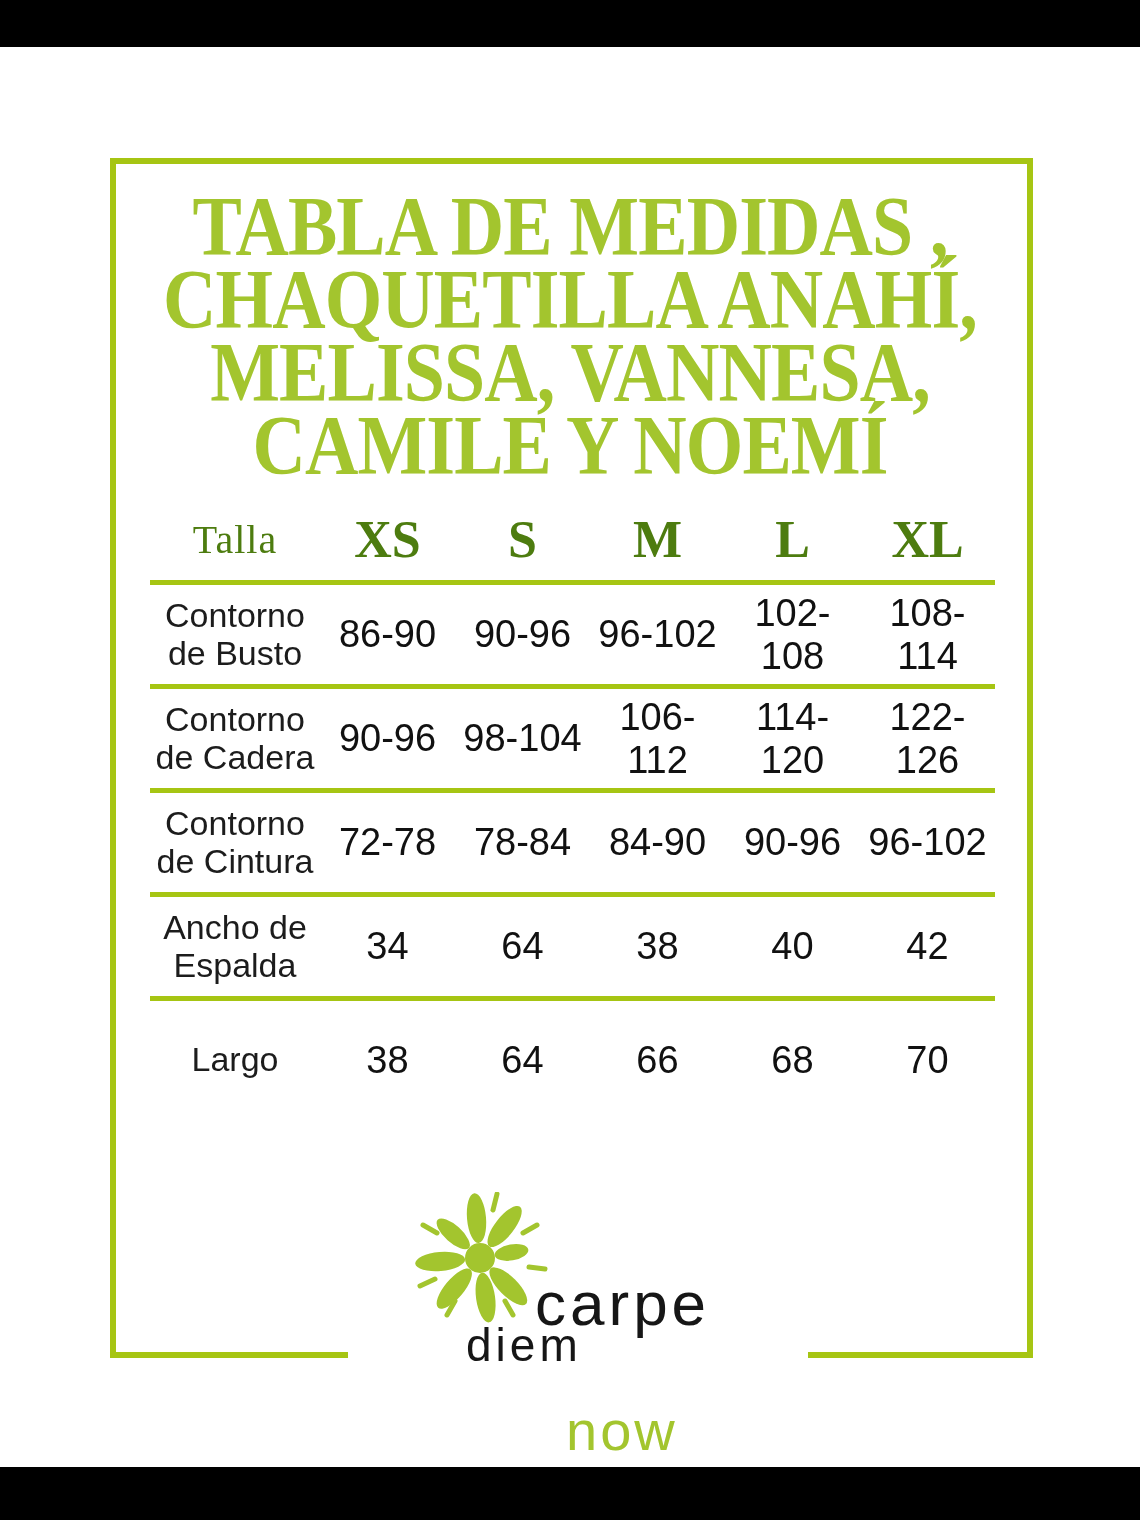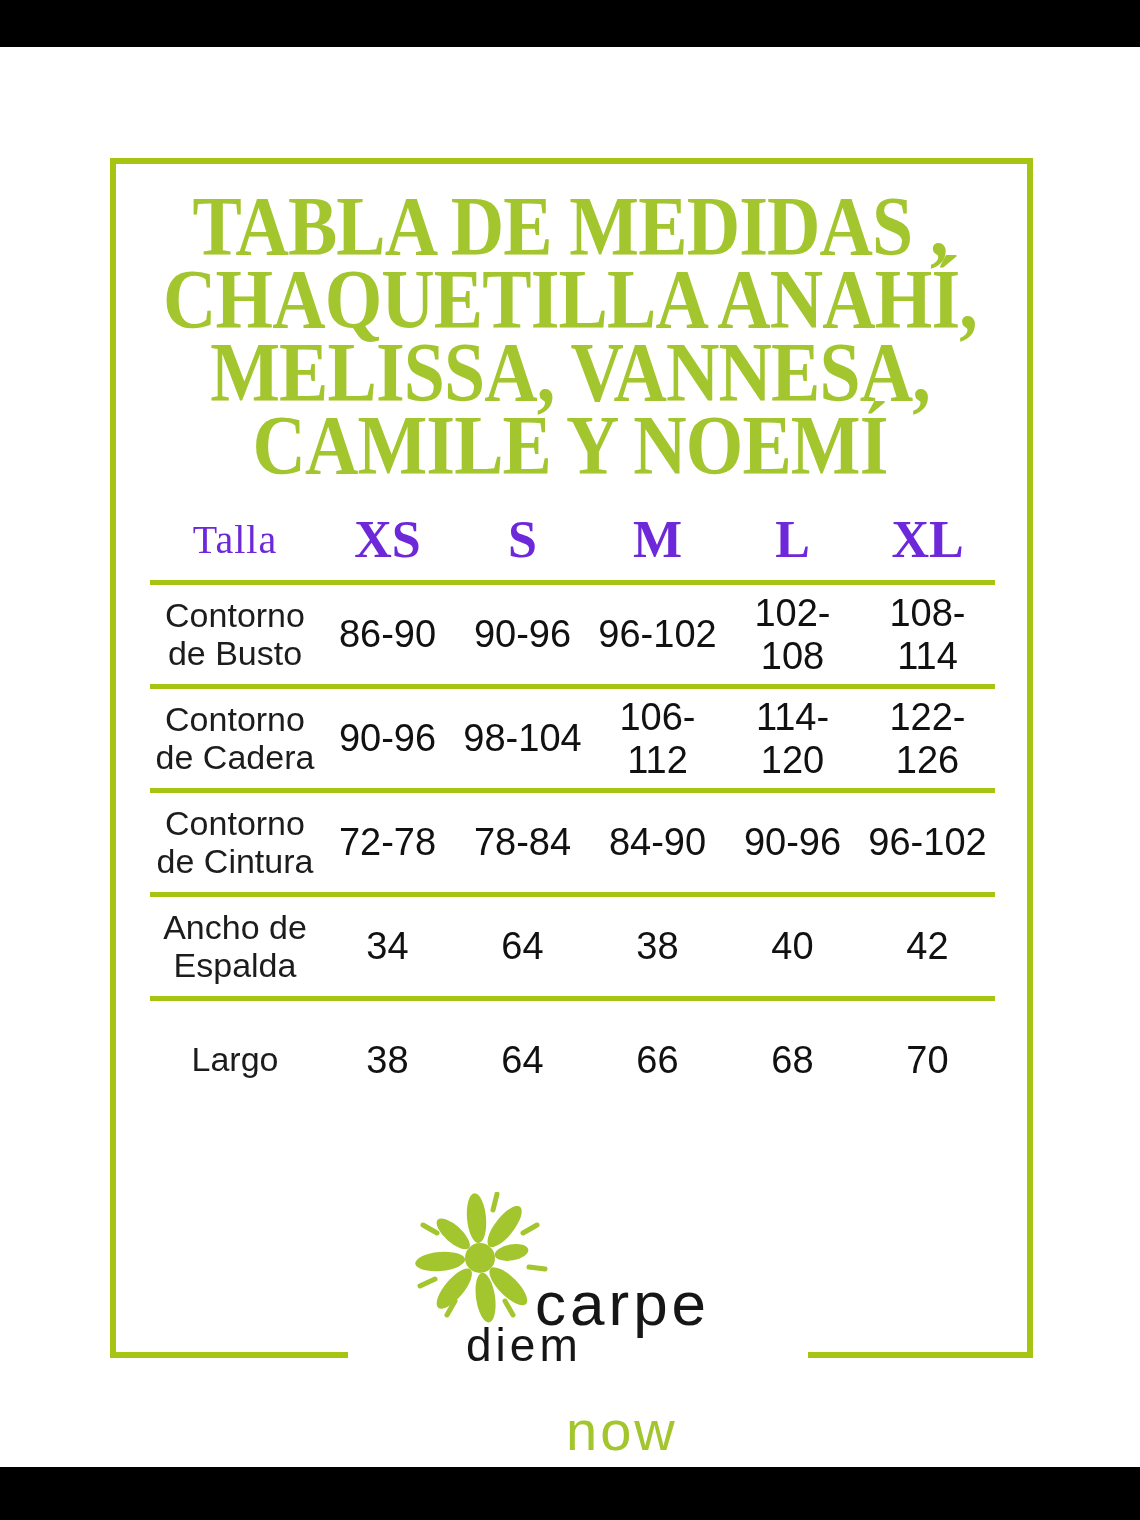--- a/index.html
+++ b/index.html
@@ -55,21 +55,21 @@
   }
   .trow{
     display:grid;
     grid-template-columns:170px repeat(5,135px);
     align-items:center;
   }
   .thead{
     height:87px;
     border-bottom:5px solid var(--green-line);
     font-family:"Liberation Serif",serif;
-    color:#6d28d9;
+    color:#4d7c0f;
   }
   .thead .cell{font-size:52px;font-weight:bold;text-align:center;}
   .thead .cell.talla{font-weight:normal;font-size:40px;letter-spacing:1px;}
   .tbody-row{
     height:104px;
     border-bottom:5px solid var(--green-line);
   }
   .tbody-row:last-child{border-bottom:none;height:118px;}
   .cell{text-align:center;}
   .row-label{

